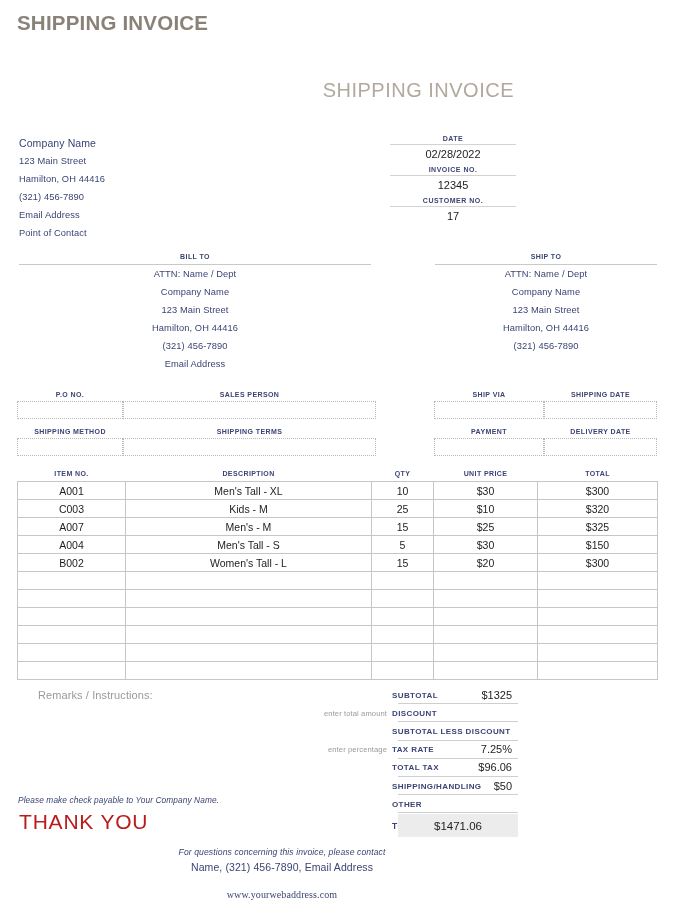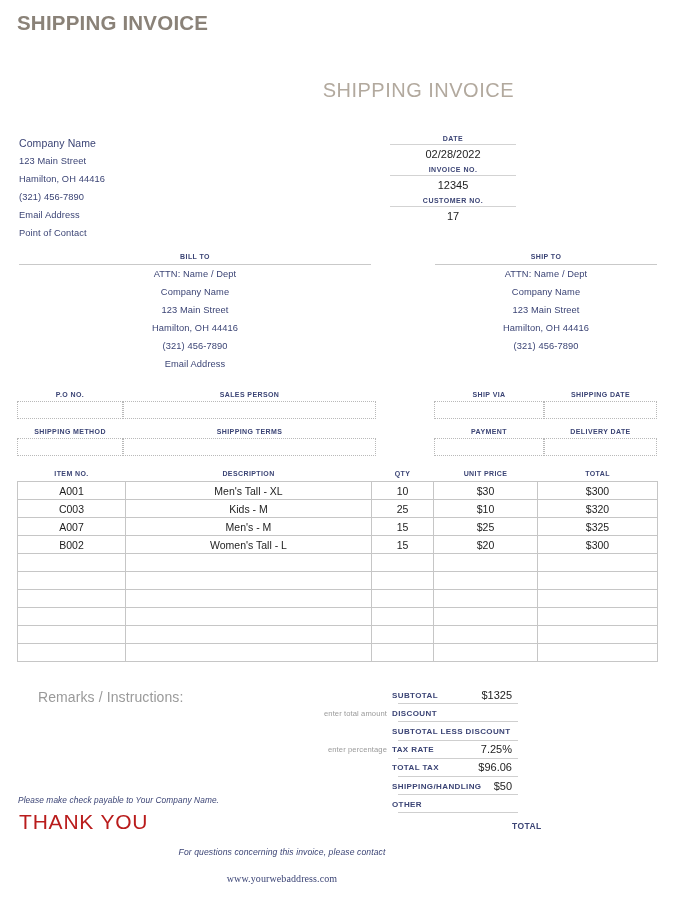--- a/index.html
+++ b/index.html
@@ -175,21 +175,21 @@
   .col-desc { width: 246px; }
   .col-qty  { width: 62px; }
   .col-unit { width: 104px; }
   .col-tot  { width: 120px; }
 
   
   .remarks {
     position: absolute;
     left: 17px;
     top: 689px;
-    font-size: 14px;
+    font-size: 11px;
     color: #9a9a9a;
     letter-spacing: .1px;
     padding-left: 21px;
   }
 
   
   .totals {
     position: absolute;
     right: 20px;
     top: 686px;
@@ -410,20 +410,27 @@
           <td>$320</td>
         </tr>
         <tr>
           <td>A007</td>
           <td>Men's - M</td>
           <td>15</td>
           <td>$25</td>
           <td>$325</td>
         </tr>
         <tr>
+          <td>A004</td>
+          <td>Men's Tall - S</td>
+          <td>5</td>
+          <td>$30</td>
+          <td>$150</td>
+        </tr>
+        <tr>
           <td>B002</td>
           <td>Women's Tall - L</td>
           <td>15</td>
           <td>$20</td>
           <td>$300</td>
         </tr>
         <tr>
           <td></td>
           <td></td>
           <td></td>
@@ -502,24 +509,26 @@
       <div class="t-value">$50</div>
     </div>
     <div class="t-row">
       <div class="t-hint"></div>
       <div class="t-label">OTHER</div>
       <div class="t-value"></div>
     </div>
     <div class="t-row grand">
       <div class="t-hint"></div>
       <div class="t-label">TOTAL</div>
+      <div class="t-value">$1471.06</div>
     </div>
   </div>
 
   <div class="pay-note">Please make check payable to Your Company Name.</div>
   <div class="thankyou">THANK YOU</div>
 
   <div class="footer">
     <div class="fl1">For questions concerning this invoice, please contact</div>
+    <div class="fl2">Name, (321) 456-7890, Email Address</div>
     <div class="fl3">www.yourwebaddress.com</div>
   </div>
 
 </div>
 
 </body></html>

